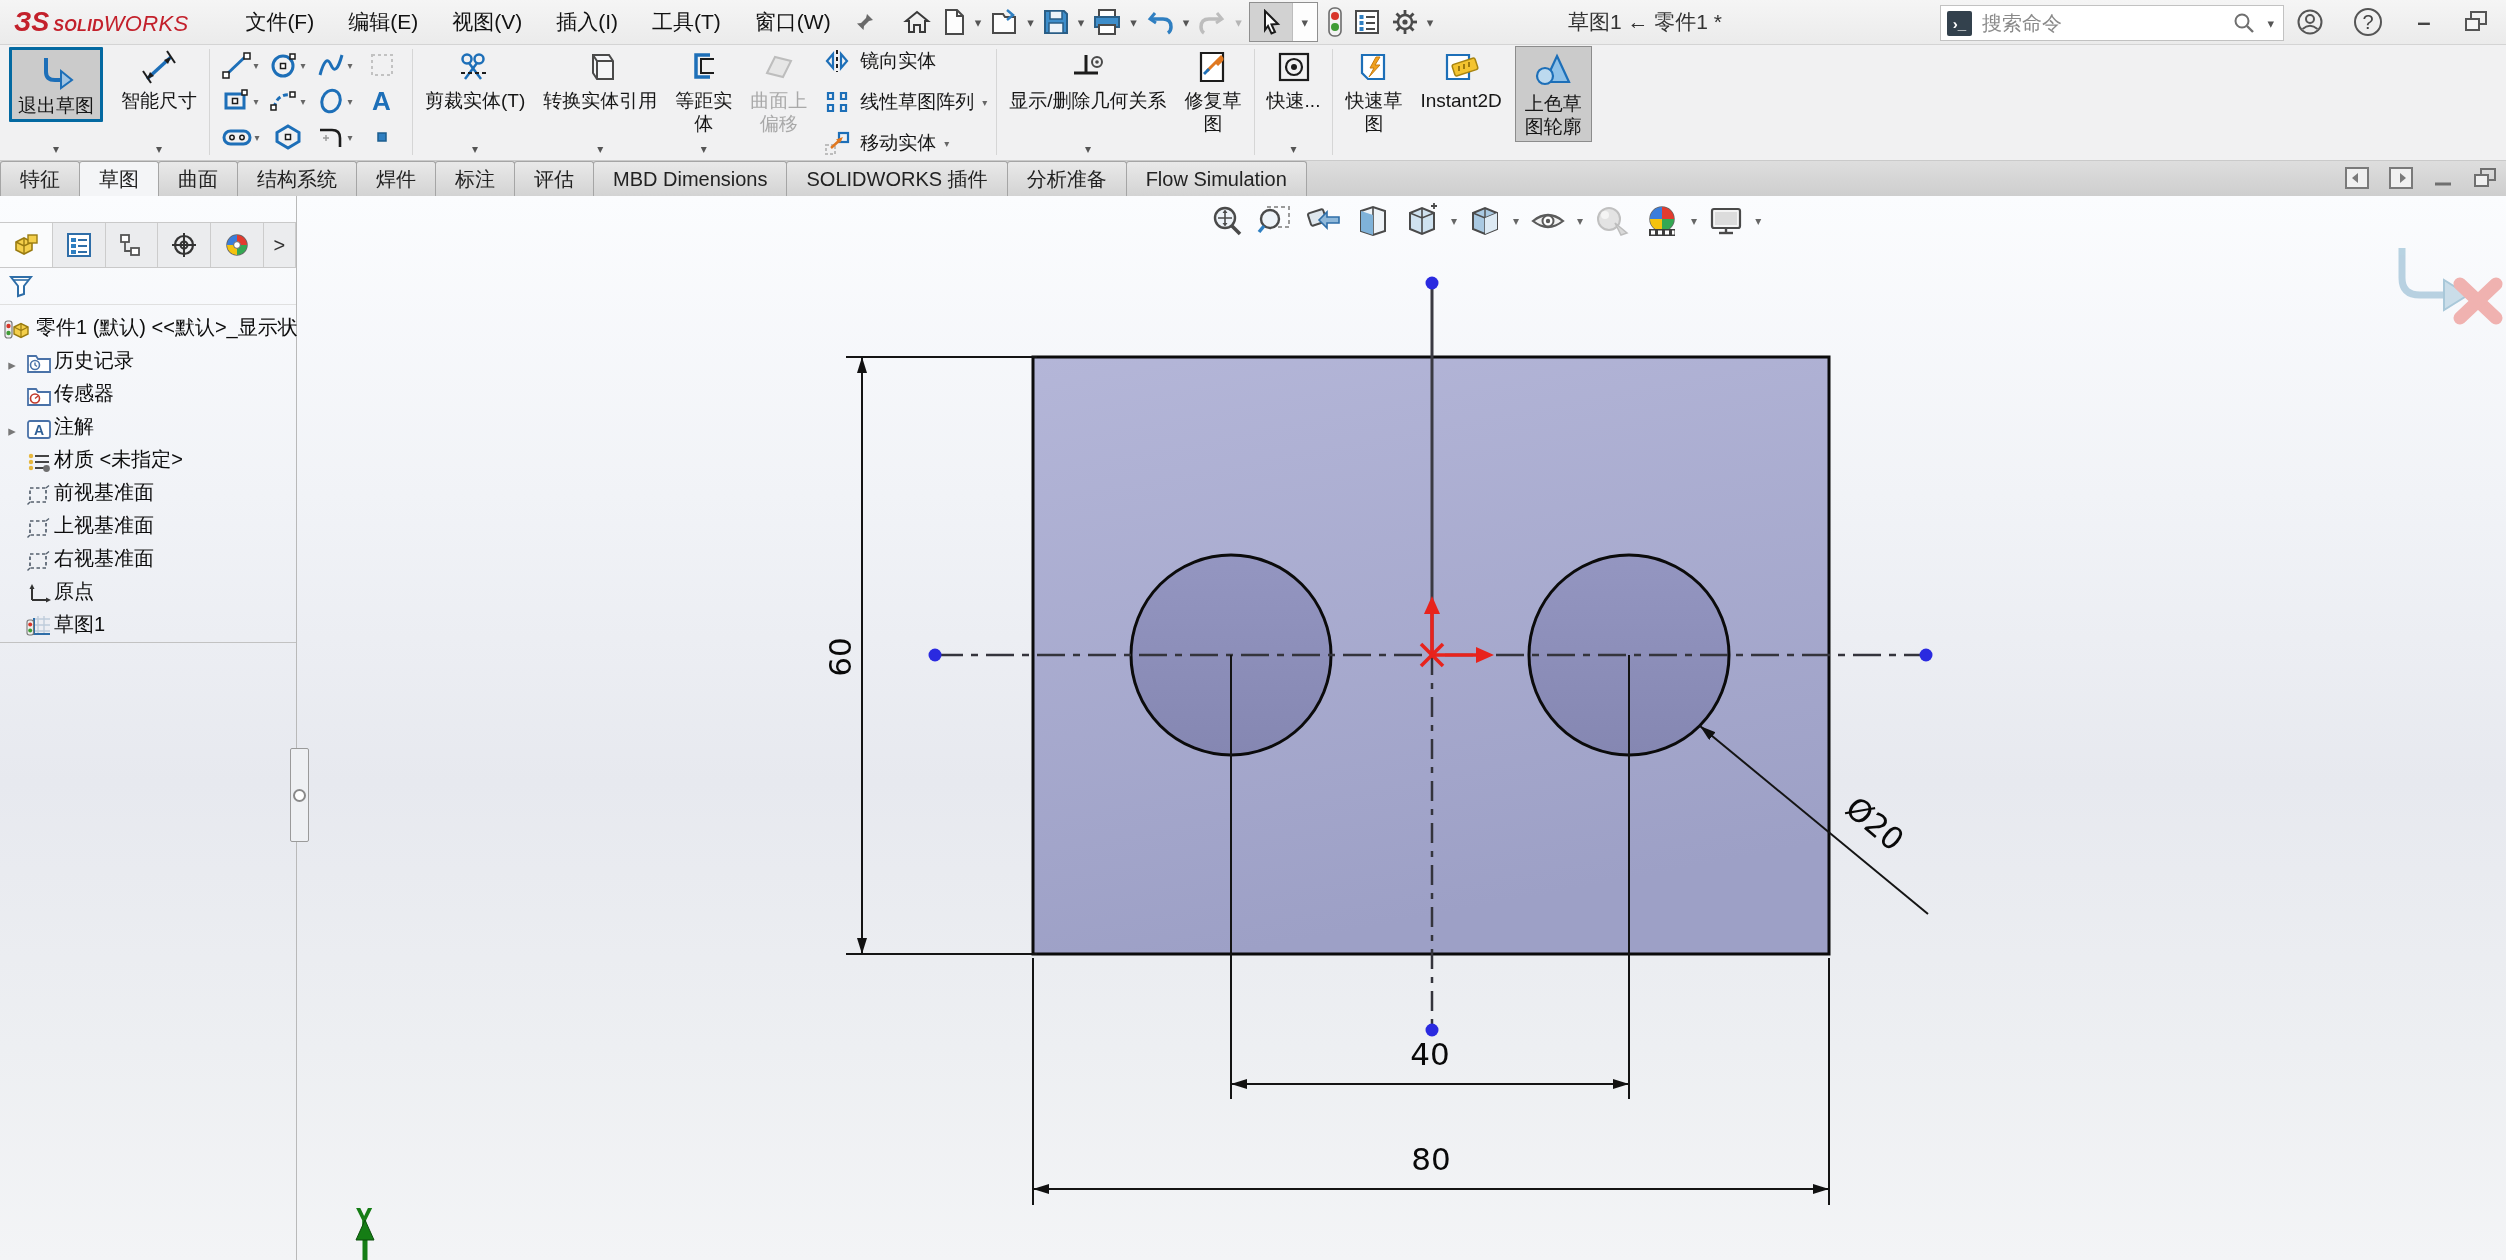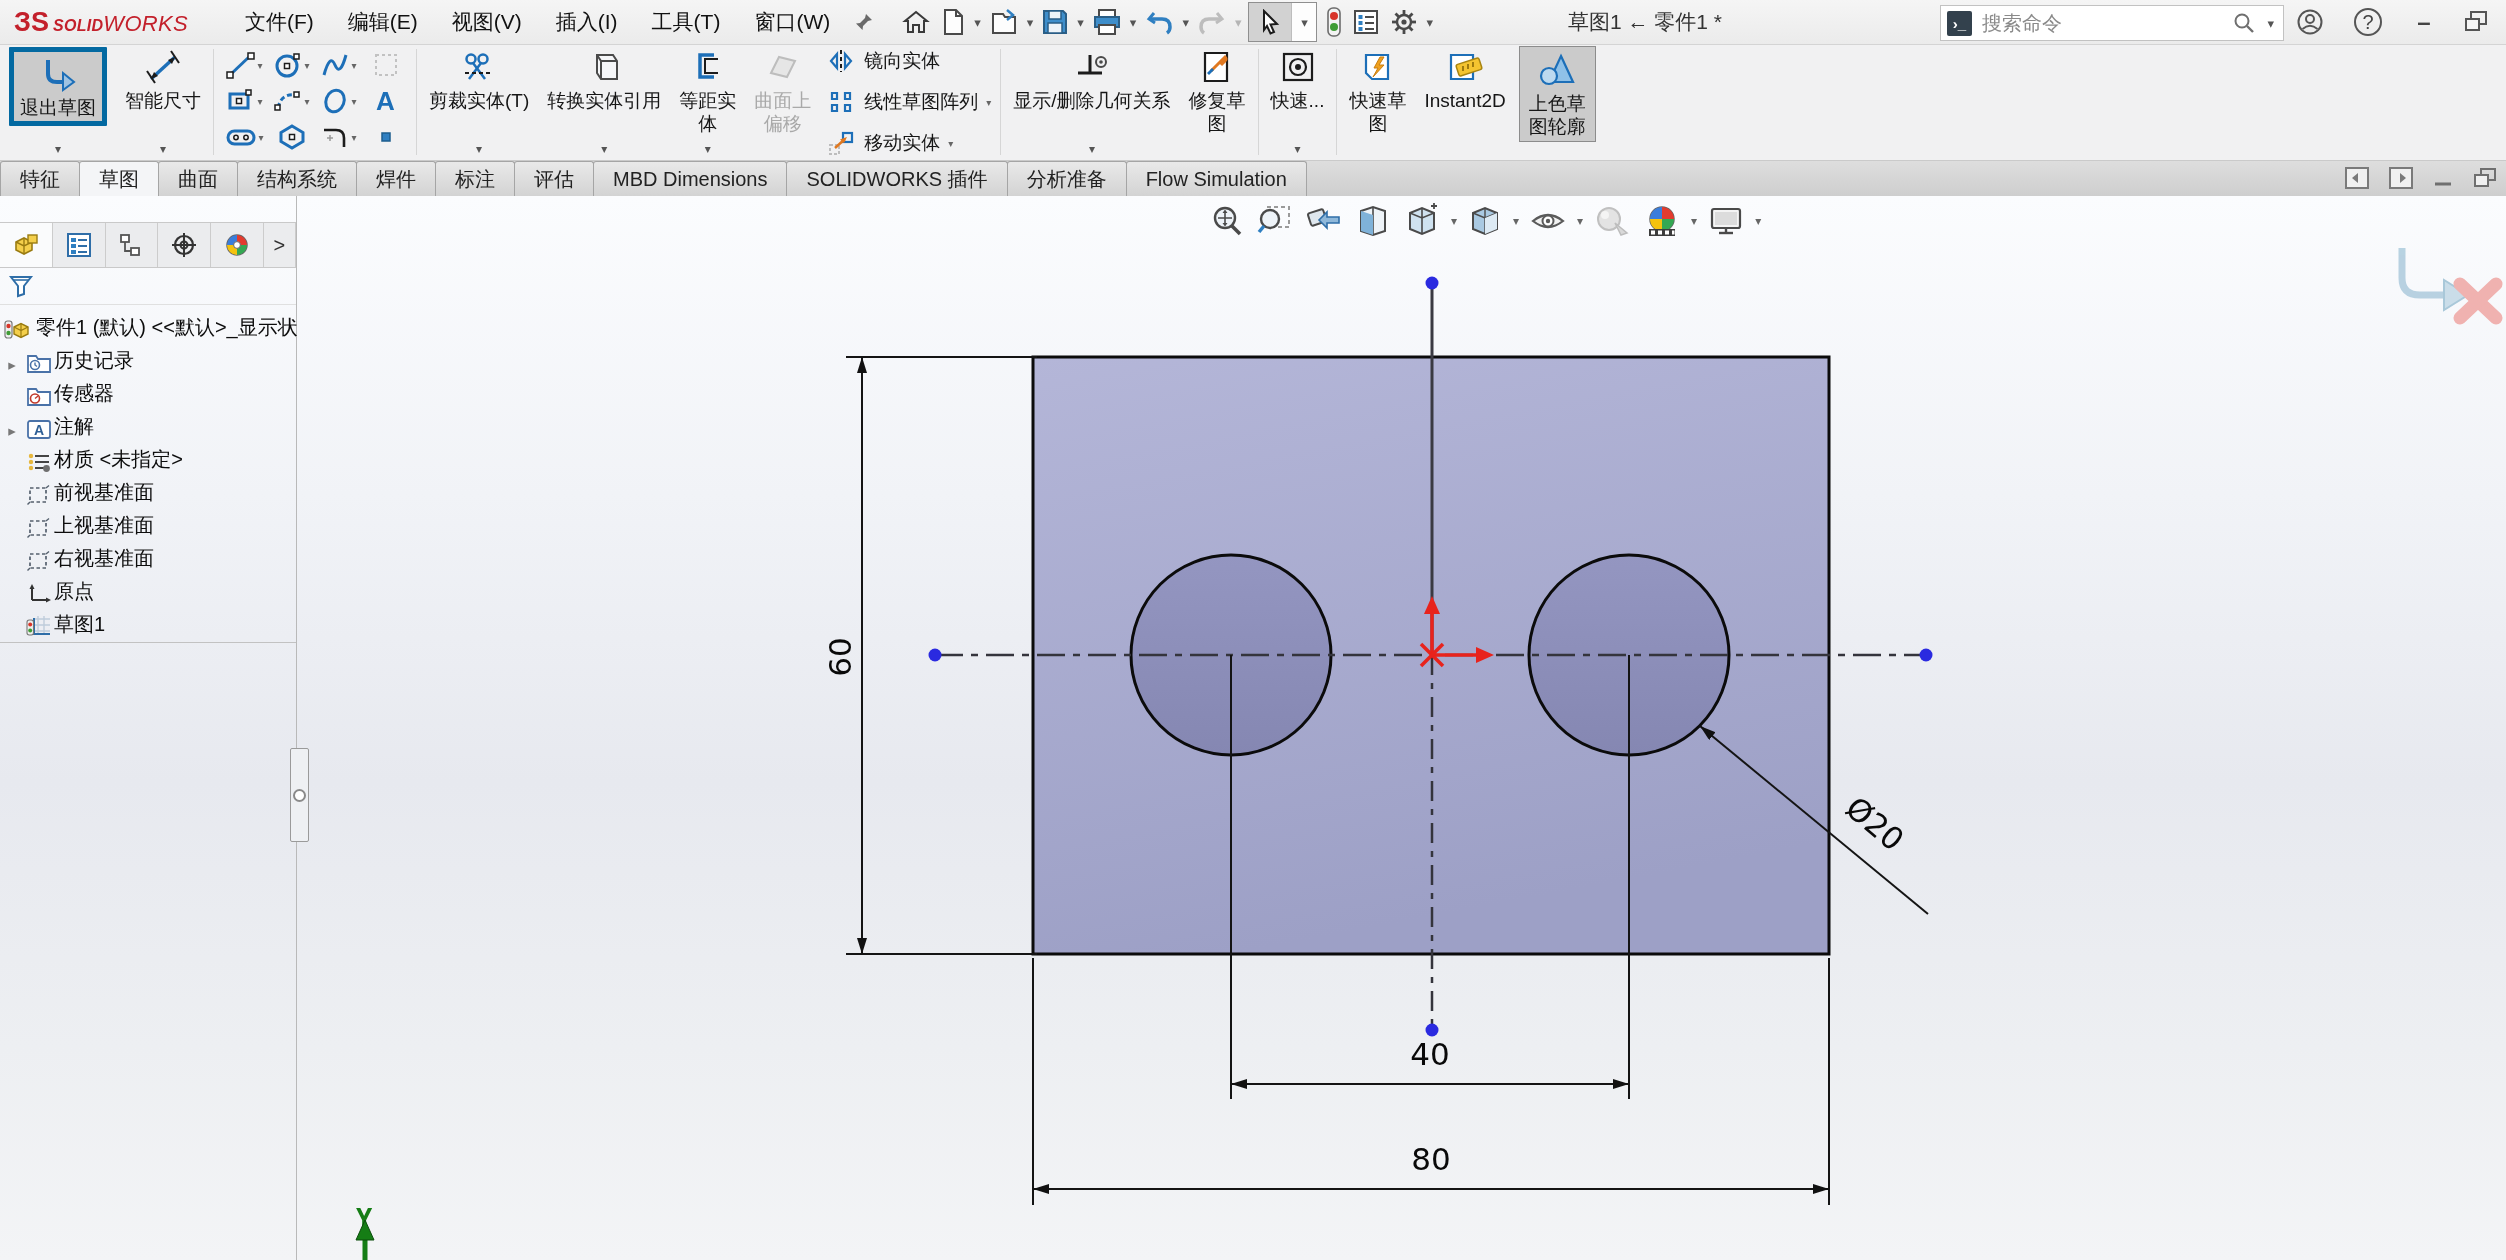--- a/index.html
+++ b/index.html
@@ -4,21 +4,21 @@
 <style>
   html,body{margin:0;padding:0}
   body{width:2506px;height:1260px;position:relative;overflow:hidden;
        font-family:"Liberation Sans","DejaVu Sans",sans-serif;background:#eef0f4;color:#1a1a1a}
 
   
   .titlebar{position:absolute;left:0;top:0;width:2506px;height:44px;
     background:linear-gradient(#f5f5f5,#ebebeb);border-bottom:1px solid #d4d4d4;
     display:flex;align-items:center;z-index:40}
   .logo{display:flex;align-items:baseline;margin-left:14px;white-space:nowrap}
-  .logo .mark{font-weight:800;font-size:27px;color:#c3202b;margin-right:4px}
+  .logo .mark{font-weight:800;font-style:italic;font-size:27px;color:#c3202b;margin-right:4px}
   .logo .solid{font-weight:700;font-size:16px;color:#c3202b;font-style:italic;letter-spacing:.3px}
   .logo .works{font-weight:400;font-size:22px;color:#c3202b;font-style:italic;letter-spacing:.3px}
   .menu{display:flex;margin-left:40px}
   .menu-item{padding:8px 17px;font-size:21px;line-height:44px;color:#111;cursor:default}
   .pin{margin-left:6px;display:flex;align-items:center}
   .tb{display:flex;align-items:center;margin-left:22px}
   .tbtn{height:38px;display:flex;align-items:center;justify-content:center;padding:0 5px;border-radius:2px}
   .caret{font-size:13px;color:#555;padding:0 3px}
   .caret.dis{color:#b5b5b5}
   .cursor-wrap{display:flex;align-items:stretch;height:38px;border:1px solid #8f8f8f;margin:0 4px}
@@ -39,21 +39,21 @@
   
   .ribbon{position:absolute;left:0;top:44px;width:2506px;height:116px;background:#f1f1f2;
     border-bottom:1px solid #cacaca;display:flex;align-items:stretch;z-index:39}
   .rsep{width:1px;background:#d6d6d6;margin:5px 3px}
   .rcell{display:flex;flex-direction:column;align-items:center;padding:3px 9px 0;position:relative}
   .rcell .icon-slot{height:42px;display:flex;align-items:center;justify-content:center}
   .rlabel{font-size:19px;line-height:23px;text-align:center;color:#161616;white-space:pre-line}
   .rlabel.dis{color:#a9a9a9}
   .rcaret{font-size:12px;color:#555;margin-top:auto;padding:2px 0 4px}
   .pressed{background:#cbcbcb;border:1px solid #8c8c8c}
-  .pressed-part{background:#cbcbcb;border:5px solid #0369a1;border-radius:1px;padding:2px 6px 2px;
+  .pressed-part{background:#cbcbcb;border:3px solid #0369a1;border-radius:1px;padding:2px 6px 2px;
     display:flex;flex-direction:column;align-items:center}
   .egrid{display:grid;grid-template-columns:repeat(4,47px);grid-auto-rows:36px;align-items:center;
     justify-items:center;padding:3px 4px 0}
   .ecell{display:flex;align-items:center;gap:1px}
   .tiny-caret{font-size:10px;color:#666}
   .glyphA{font-size:26px;font-weight:700;color:#1d6fb8;line-height:24px}
   .mcol{display:flex;flex-direction:column;gap:11px;padding:2px 6px}
   .mrow{display:flex;align-items:center;gap:8px;height:33px}
   .mrow .rl{font-size:19px;color:#161616;white-space:nowrap}
 

